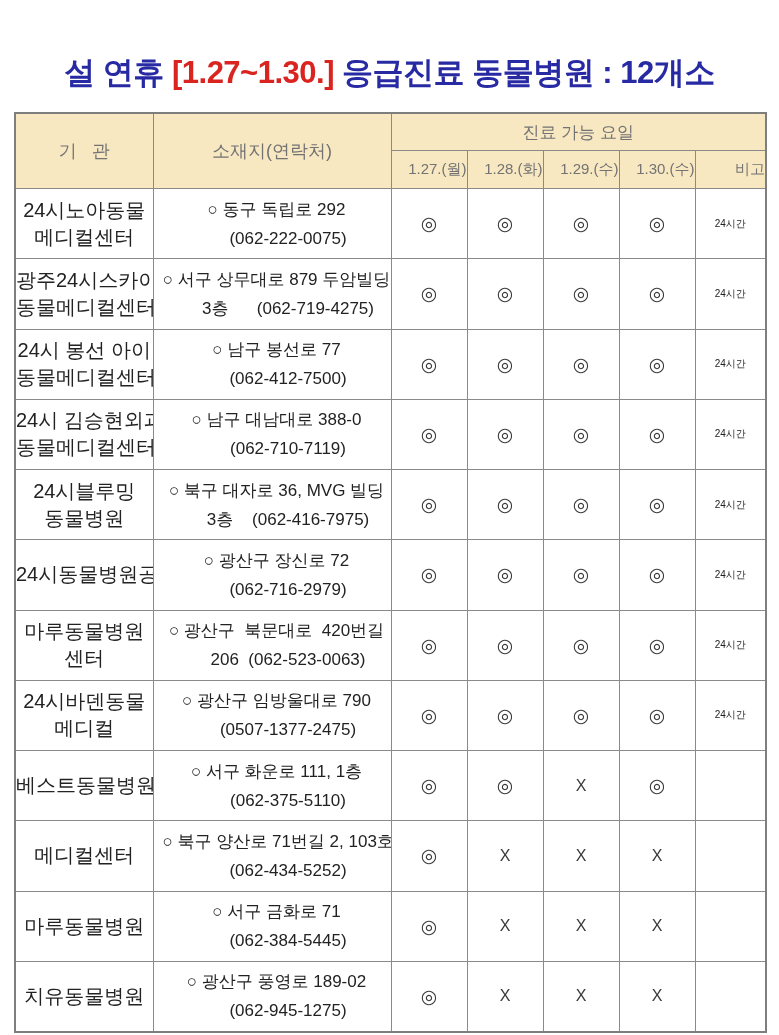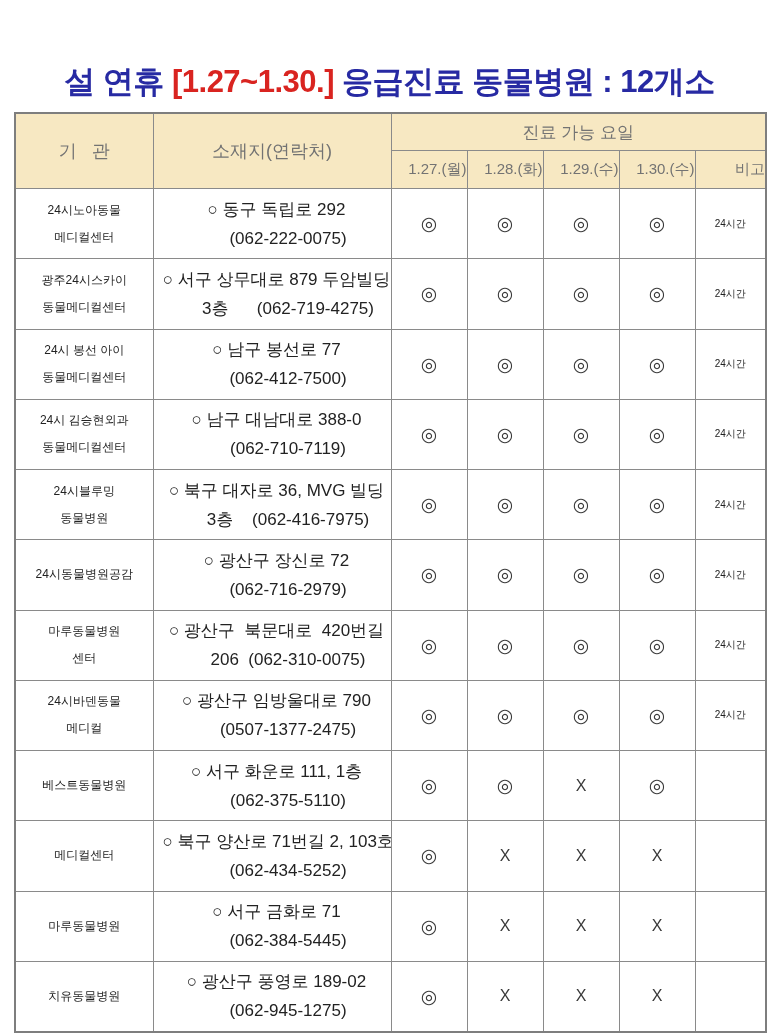--- a/index.html
+++ b/index.html
@@ -7,21 +7,21 @@
     width:779px;height:1035px;
     background:#ffffff;
     font-family:"Liberation Sans","DejaVu Sans",sans-serif;
     color:#222;
     position:relative;
     overflow:hidden;
   }
   
   .title{
     position:absolute;
-    top:40px;left:0;width:779px;
+    top:31px;left:0;width:779px;
     text-align:center;
     font-size:31px;
     font-weight:bold;
     letter-spacing:-0.5px;
     white-space:pre;
   }
   .title .blue{color:#272aa3;}
   .title .red{color:#d92420;}
   
   table.notice{
@@ -44,21 +44,21 @@
     font-weight:normal;
     font-size:18px;
     color:#737373;
     white-space:pre;
   }
   tr.head-top th{height:36px;}
   tr.head-sub th{height:37px;font-size:15px;text-align:right;}
   th.days-group{font-size:17px;}
   tbody tr{height:70.25px;}
   td.c-name{
-    font-size:12px;
+    font-size:20px;
     line-height:27px;
     white-space:pre;
   }
   td.c-addr{
     text-align:left;
     font-size:17px;
     line-height:29px;
     white-space:pre;
   }
   td.c-addr .addr-line{padding-left:9px;}
@@ -146,21 +146,21 @@
         <td class="c-name"><div>24시동물병원공감</div></td>
         <td class="c-addr"><div class="addr-line">○ 광산구 장신로 72</div><div class="addr-line indent">(062-716-2979)</div></td>
         <td class="c-day circ">◎</td>
         <td class="c-day circ">◎</td>
         <td class="c-day circ">◎</td>
         <td class="c-day circ">◎</td>
         <td class="c-note">24시간</td>
       </tr>
       <tr>
         <td class="c-name"><div>마루동물병원</div><div>센터</div></td>
-        <td class="c-addr"><div class="addr-line">○ 광산구  북문대로  420번길</div><div class="addr-line indent">206  (062-310-0075)</div></td>
+        <td class="c-addr"><div class="addr-line">○ 광산구  북문대로  420번길</div><div class="addr-line indent">206  (062-523-0063)</div></td>
         <td class="c-day circ">◎</td>
         <td class="c-day circ">◎</td>
         <td class="c-day circ">◎</td>
         <td class="c-day circ">◎</td>
         <td class="c-note">24시간</td>
       </tr>
       <tr>
         <td class="c-name"><div>24시바덴동물</div><div>메디컬</div></td>
         <td class="c-addr"><div class="addr-line">○ 광산구 임방울대로 790</div><div class="addr-line indent">(0507-1377-2475)</div></td>
         <td class="c-day circ">◎</td>

